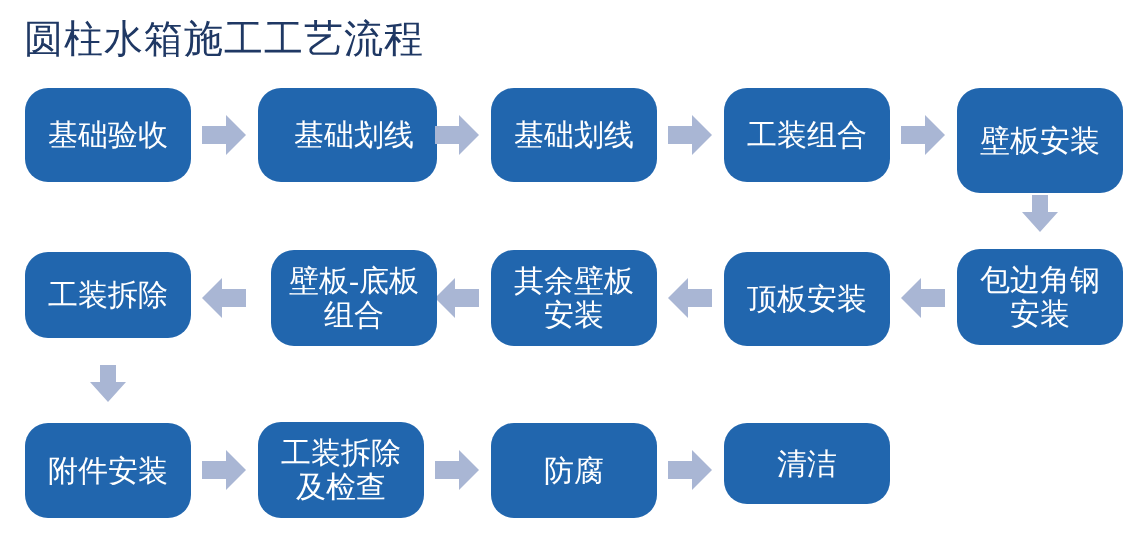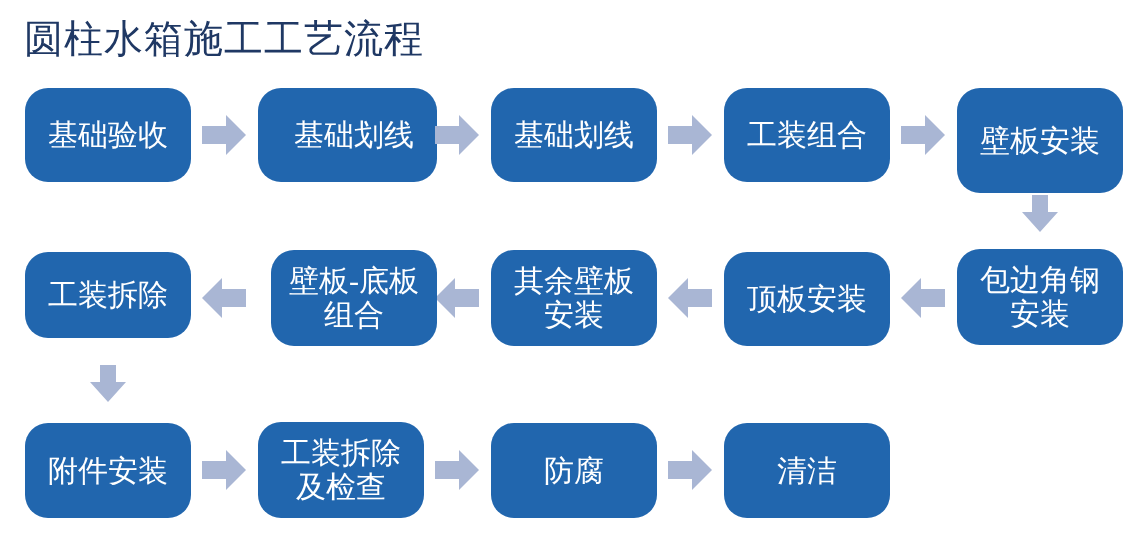--- a/index.html
+++ b/index.html
@@ -133,17 +133,17 @@
   </div>
   <svg class="arrow" style="left:435px; top:450px;" width="44" height="40" viewBox="0 0 44 40">
     <polygon points="0,11 24,11 24,0 44,20 24,40 24,29 0,29" fill="currentColor"></polygon>
   </svg>
   <div class="node" style="left:491px; top:423px; height:95px;">
     <span class="lbl">防腐</span>
   </div>
   <svg class="arrow" style="left:668px; top:450px;" width="44" height="40" viewBox="0 0 44 40">
     <polygon points="0,11 24,11 24,0 44,20 24,40 24,29 0,29" fill="currentColor"></polygon>
   </svg>
-  <div class="node" style="left:724px; top:423px; height:95px;justify-content:center;">
+  <div class="node" style="left:724px; top:423px; height:81px;justify-content:center;">
     <span class="lbl">清洁</span>
   </div>
 
 </div>
 
 </body></html>

